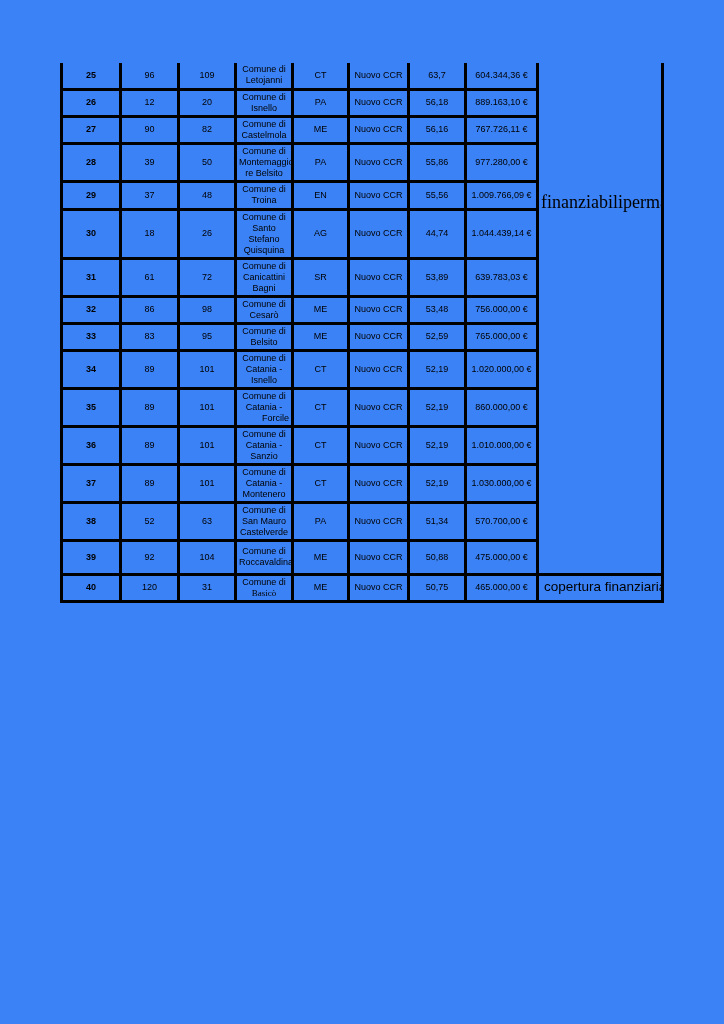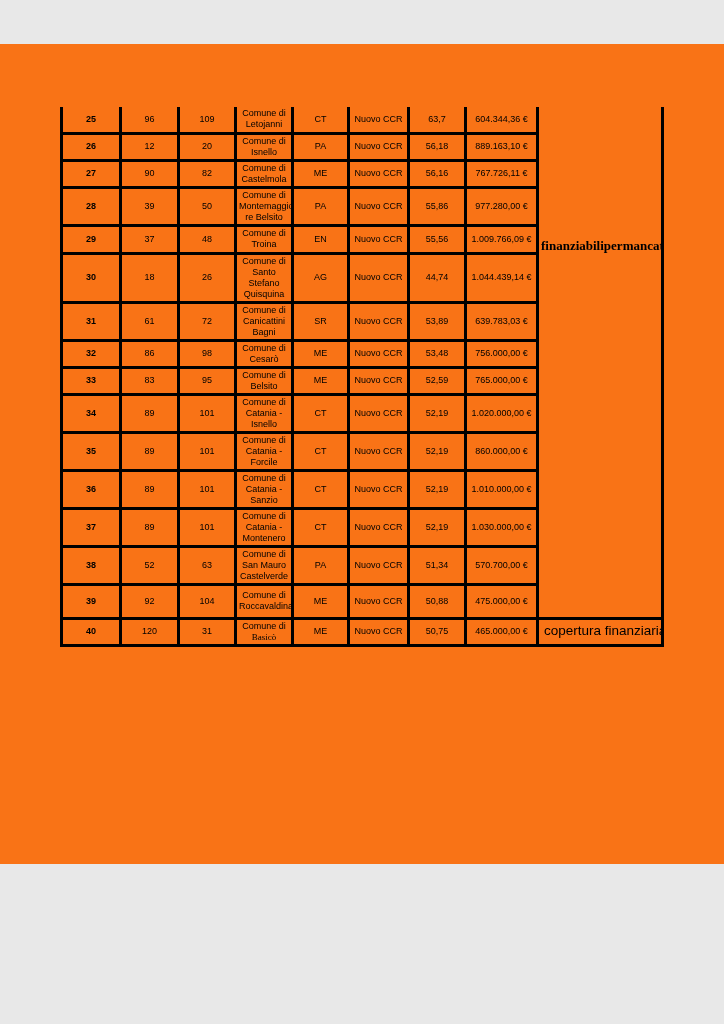--- a/index.html
+++ b/index.html
@@ -1,23 +1,22 @@
 <!DOCTYPE html>
 <html><head>
 <meta charset="utf-8">
 <style>
   html,body{margin:0;padding:0;background:#e8e8e8;}
   .page{
     position:relative;
-    width:724px;height:820px;
-    background:#f97316;
+    width:724px;height:1024px;
+    background:#3b82f6;
     overflow:hidden;
     font-family:"Liberation Sans",sans-serif;
     color:#000;
-    margin-top:44px;
   }
   table.ranking{
     position:absolute;
     left:60px;top:63px;
     border-collapse:collapse;
     table-layout:fixed;
     width:601px;
   }
   table.ranking td{
     border:3px solid #000;
@@ -57,23 +56,22 @@
     border-bottom:3px solid #000;
     vertical-align:bottom;
   }
   .justified-line{
     position:absolute;
     left:2px;right:2px;
     top:131px;
     display:flex;
     justify-content:space-between;
     font-family:"Liberation Serif",serif;
-    font-size:13px;
+    font-size:18px;
     line-height:16px;
-    font-weight:bold;
   }
   .bottom-line{
     display:block;
     text-align:left;
     padding:0 2px 2px 3px;
     font-size:13.5px;
     line-height:17px;
     white-space:nowrap;
   }
 </style>
@@ -235,21 +233,21 @@
           <td>52,19</td>
           <td class="amount">1.020.000,00 €</td>
         </tr>
         <tr style="height: 36px;">
           <td class="rank">35</td>
           <td>89</td>
           <td>101</td>
           <td class="name">
             <span style="display: block;">Comune di</span>
             <span style="display: block;">Catania -</span>
-            <span style="display: block;">Forcile</span>
+            <span style="display: block; text-align: right;">Forcile</span>
           </td>
           <td>CT</td>
           <td>Nuovo CCR</td>
           <td>52,19</td>
           <td class="amount">860.000,00 €</td>
         </tr>
         <tr style="height: 37px;">
           <td class="rank">36</td>
           <td>89</td>
           <td>101</td>

